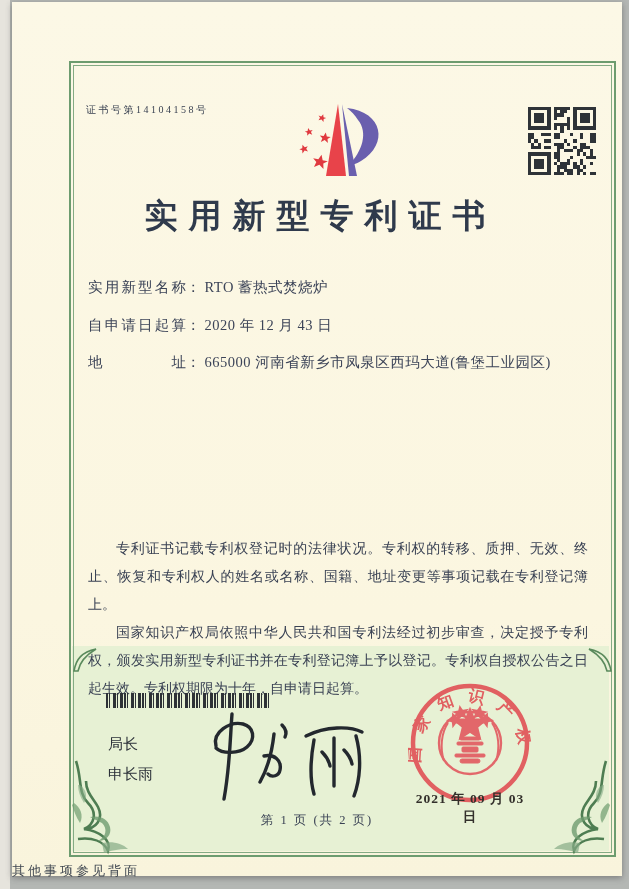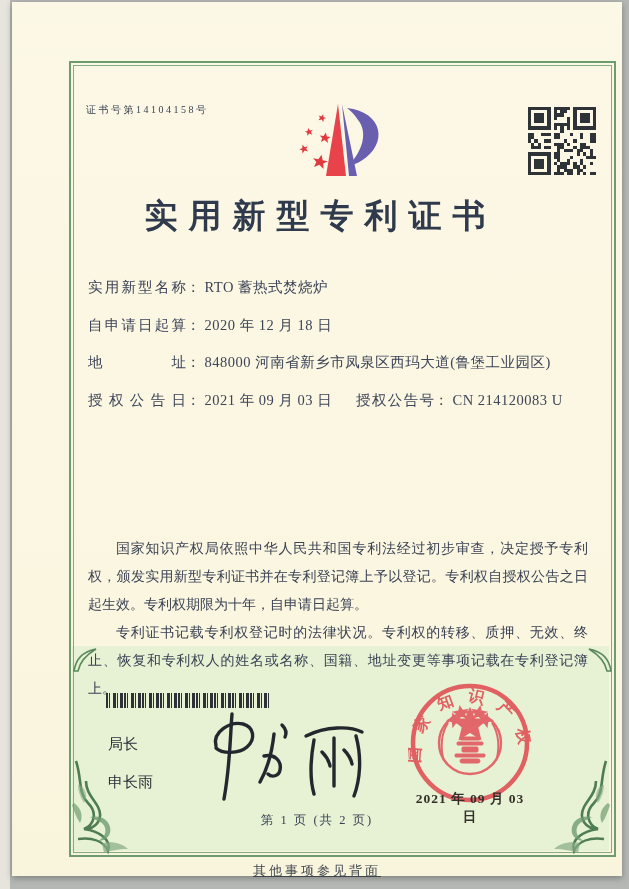--- a/index.html
+++ b/index.html
@@ -64,34 +64,34 @@
     position:absolute;left:94px;top:691px;width:163px;height:15px;
     background:repeating-linear-gradient(90deg,
       #2e3236 0 2px,transparent 2px 3px,
       #2e3236 3px 4px,transparent 4px 7px,
       #2e3236 7px 10px,transparent 10px 11px,
       #2e3236 11px 12px,transparent 12px 14px,
       #2e3236 14px 17px,transparent 17px 18px);
     z-index:3;
   }
   .officer{position:absolute;left:96px;top:733px;font-size:15px;color:#2b3038;z-index:3;}
-  .officer .post{margin-bottom:19px;}
+  .officer .post{margin-bottom:11px;}
   .sig{position:absolute;left:190px;top:706px;z-index:3;}
   .seal{position:absolute;left:396px;top:679px;z-index:4;opacity:.85;}
   .seal-date{
     position:absolute;left:396px;top:788px;width:124px;text-align:center;
     font-size:13.5px;font-weight:700;letter-spacing:1px;color:#33302b;z-index:5;
   }
   .page-info{
     position:absolute;left:0;right:0;top:810px;text-align:center;
     font-size:12.5px;color:#3a4254;letter-spacing:2px;z-index:3;
   }
   .back-note{
-    position:absolute;left:0;right:0;top:860px;text-align:center;
-    font-size:13px;color:#3f4650;letter-spacing:3px;z-index:3;text-decoration:underline;
+    position:absolute;left:0;right:0;top:860px;
+    font-size:13px;color:#3f4650;letter-spacing:3px;z-index:3;
   }
   .flourish{position:absolute;z-index:3;pointer-events:none;}
   .fl-bl{left:56px;top:757px;}
   .fl-br{left:528px;top:757px;transform:scaleX(-1);}
   .fl-tl{left:60px;top:645px;}
   .fl-tr{left:575px;top:645px;transform:scaleX(-1);}
 </style>
 </head>
 <body>
 
@@ -338,38 +338,30 @@
           <rect x="20" y="20" width="1" height="1" fill="#2e3338"></rect>
         </svg>
 
       <div class="title">实用新型专利证书</div>
 
       <div class="fields">
         <div class="frow">
           <span class="flabel">实用新型名称</span><span class="fcolon">：</span><span class="fvalue">RTO 蓄热式焚烧炉</span>
         </div>
         <div class="frow">
-          <span class="flabel">自申请日起算</span><span class="fcolon">：</span><span class="fvalue">2020 年 12 月 18 日</span>
+          <span class="flabel">自申请日起算</span><span class="fcolon">：</span><span class="fvalue">2020 年 12 月 43 日</span>
         </div>
         <div class="frow">
-          <span class="flabel">地址</span><span class="fcolon">：</span><span class="fvalue">848000 河南省新乡市凤泉区西玛大道(鲁堡工业园区)</span>
-        </div>
-        <div class="frow grant-row">
-          <div class="grant-left">
-            <span class="flabel">授权公告日</span><span class="fcolon">：</span><span class="fvalue">2021 年 09 月 03 日</span>
-          </div>
-          <div class="grant-right">
-            <span class="flabel">授权公告号</span><span class="fcolon">：</span><span class="fvalue">CN 214120083 U</span>
-          </div>
+          <span class="flabel">地址</span><span class="fcolon">：</span><span class="fvalue">665000 河南省新乡市凤泉区西玛大道(鲁堡工业园区)</span>
         </div>
       </div>
 
       <div class="paras">
+        <p>专利证书记载专利权登记时的法律状况。专利权的转移、质押、无效、终止、恢复和专利权人的姓名或名称、国籍、地址变更等事项记载在专利登记簿上。</p>
         <p>国家知识产权局依照中华人民共和国专利法经过初步审查，决定授予专利权，颁发实用新型专利证书并在专利登记簿上予以登记。专利权自授权公告之日起生效。专利权期限为十年，自申请日起算。</p>
-        <p>专利证书记载专利权登记时的法律状况。专利权的转移、质押、无效、终止、恢复和专利权人的姓名或名称、国籍、地址变更等事项记载在专利登记簿上。</p>
       </div>
 
       <svg class="flourish fl-tl" width="26" height="26" viewBox="0 0 26 26">
         <path d="M2,24 C4,12 10,5 24,2 C14,8 8,14 6,24 Z" fill="none" stroke="#5a8a5c" stroke-width="1.6"></path>
       </svg>
       <svg class="flourish fl-tr" width="26" height="26" viewBox="0 0 26 26">
         <path d="M2,24 C4,12 10,5 24,2 C14,8 8,14 6,24 Z" fill="none" stroke="#5a8a5c" stroke-width="1.6"></path>
       </svg>
       <svg class="flourish fl-bl" width="74" height="96" viewBox="0 0 74 96">
         <path d="M8,2 C14,20 10,34 20,44 C30,54 26,66 16,70 C28,70 36,60 30,48 C26,40 18,34 18,22" fill="none" stroke="#4e7d52" stroke-width="2.6"></path>

